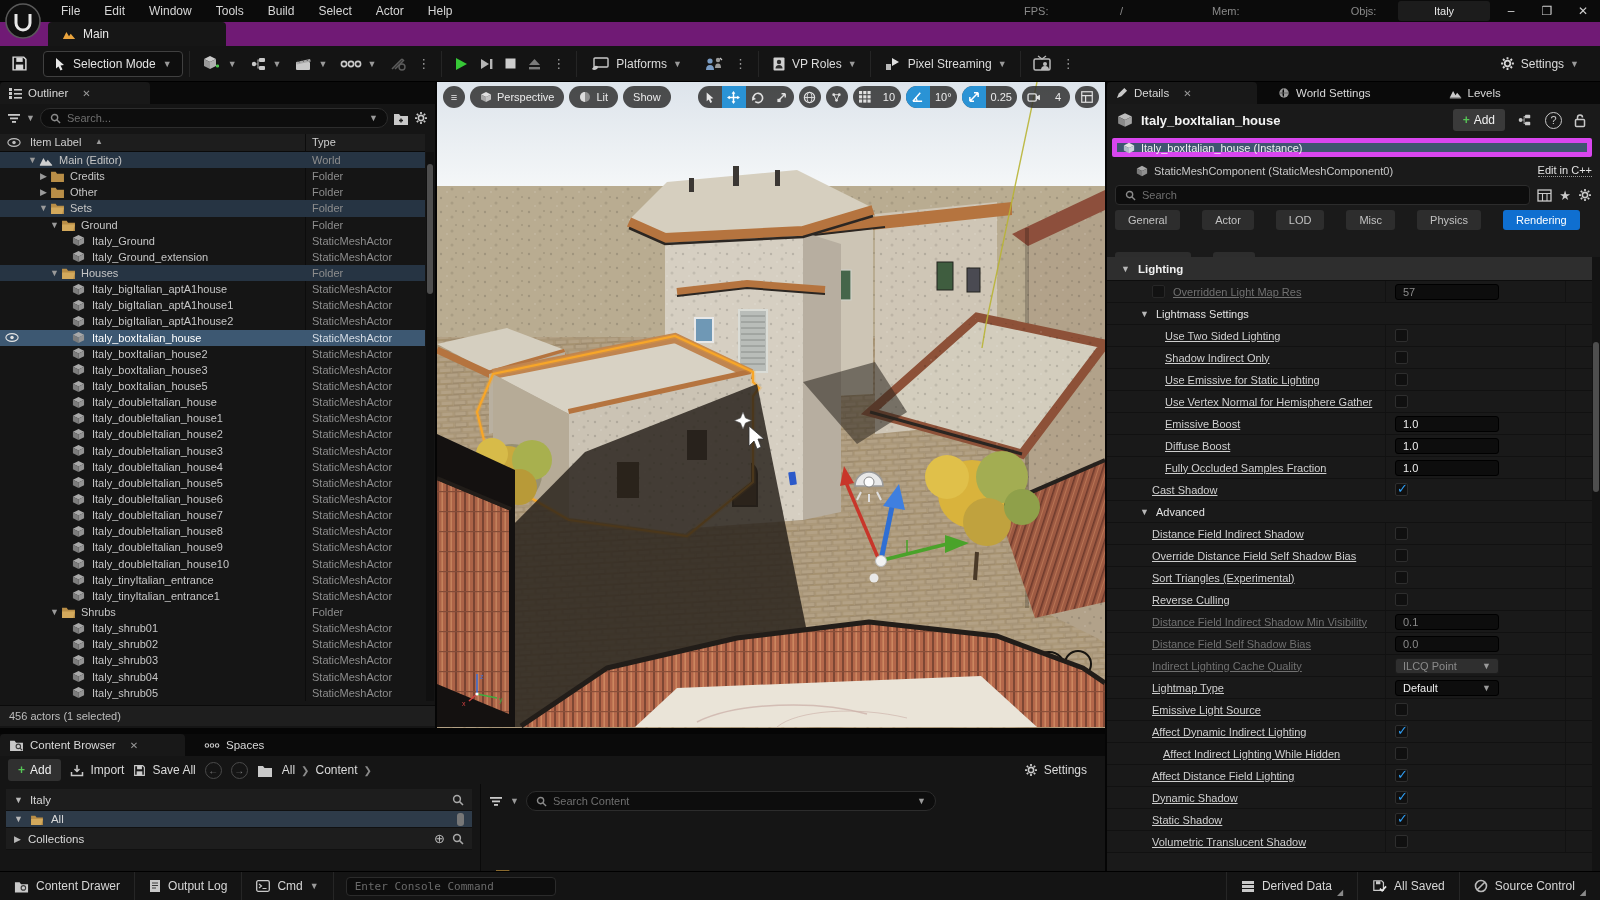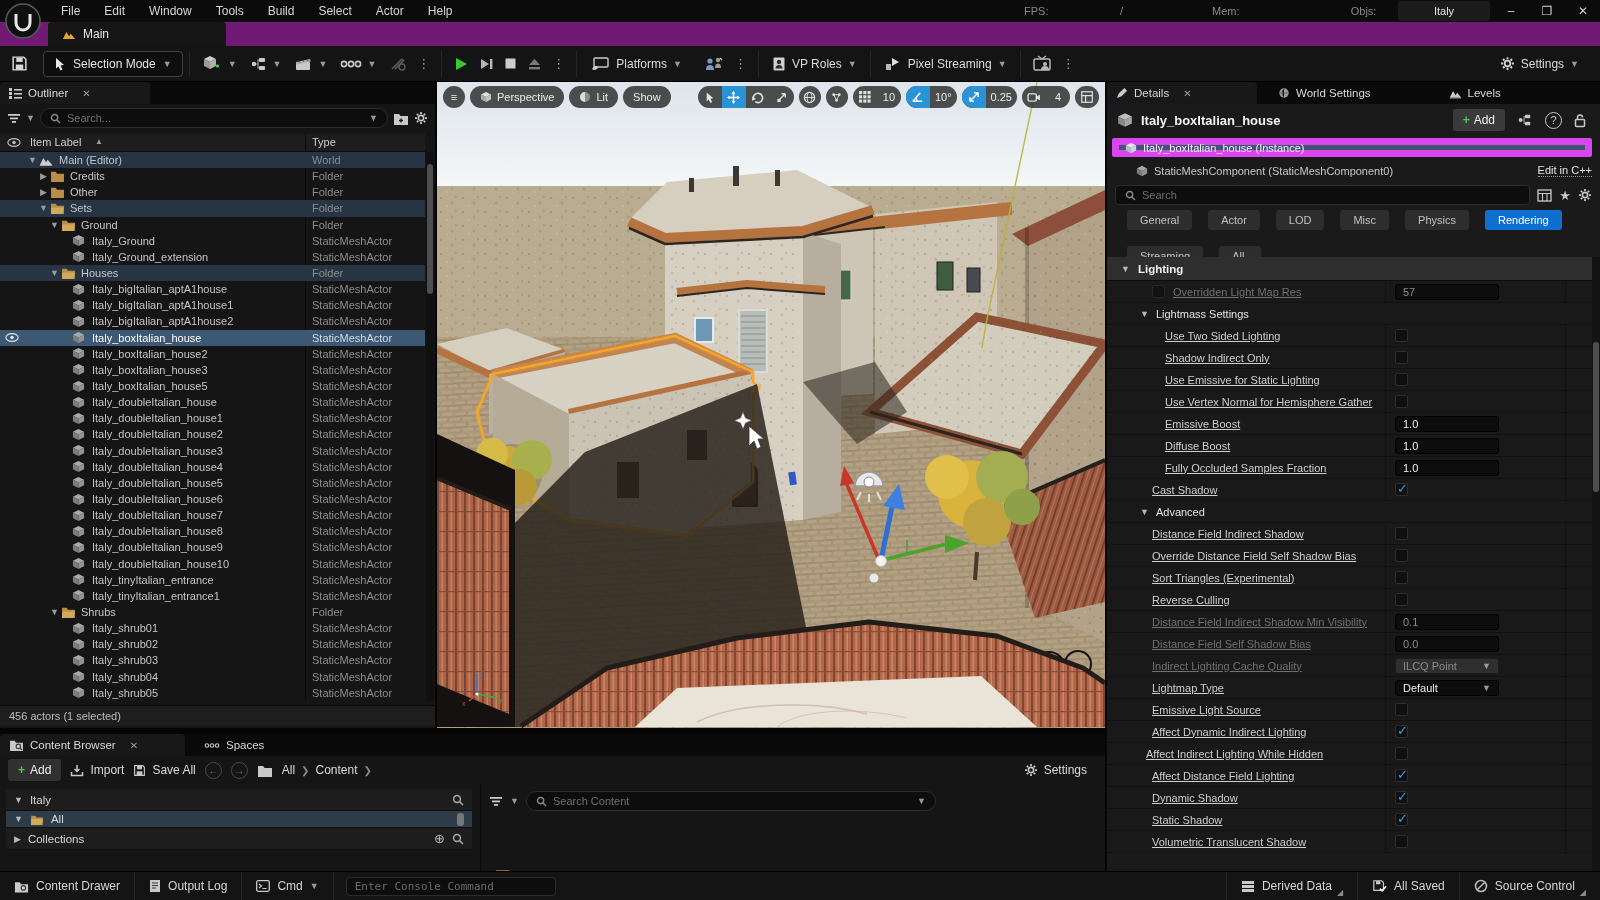--- a/index.html
+++ b/index.html
@@ -69,27 +69,27 @@
     font-size:11px; color:#ececec; }
   .vp-seg.blue { background:#2a93d5; }
   
   #details { position:absolute; left:1105px; top:82px; width:495px; height:789px; background:#1a1a1a; border-left:2px solid #050505; }
   #det-header { position:absolute; left:0; top:22px; right:0; height:32px; display:flex; align-items:center; gap:8px; padding:0 10px; }
   #det-title { font-size:13px; font-weight:bold; color:#f2f2f2; flex:1; }
   #det-add { height:22px; background:#3a3a3a; border-radius:3px; display:flex; align-items:center; gap:4px;
     padding:0 10px; font-size:12px; color:#f0f0f0; }
   #det-add .plus { color:#56c656; font-weight:bold; }
   .det-hico { display:flex; align-items:center; padding:0 4px; }
-  #det-instance { position:absolute; left:5px; top:56px; right:8px; height:19px; background:#3f5570; border:7px solid #d946ef;
+  #det-instance { position:absolute; left:5px; top:56px; right:8px; height:19px; background:#3f5570; border:5px solid #d946ef;
     border-radius:2px; display:flex; align-items:center; gap:6px; padding:0 6px; font-size:11px; color:#f0f0f0; }
   #det-component { position:absolute; left:5px; top:77px; right:8px; height:18px; display:flex; align-items:flex-end; gap:6px;
     padding-left:24px; font-size:11px; color:#c8c8c8; }
   #det-editcpp { margin-left:auto; color:#e2e2e2; border-bottom:1px dotted #9a9a9a; }
   #det-search-row { position:absolute; left:0; top:100px; right:0; height:26px; display:flex; align-items:center; gap:7px; padding:0 8px; }
-  #det-filters { position:absolute; left:12px; top:128px; right:0; display:flex; flex-wrap:wrap; gap:16px; padding:0 8px; }
+  #det-filters { position:absolute; left:0; top:128px; right:0; display:flex; flex-wrap:wrap; gap:22px; padding:0 8px; }
   .chip { height:20px; background:#2d2d2d; border-radius:3px; display:flex; align-items:center; padding:0 13px;
     font-size:11px; color:#c2c2c2; }
   .chip.on { background:#0f6fd0; color:#fff; }
   #det-sections { position:absolute; left:0; top:175px; right:8px; bottom:0; overflow:hidden; }
   .d-sechead { height:24px; background:#2e2e2e; border-bottom:1px solid #0d0d0d; display:flex; align-items:center; gap:8px;
     padding-left:14px; font-size:11.5px; font-weight:bold; color:#efefef; }
   .tri { color:#b8b8b8; font-size:9px; }
   .prop-row { position:relative; height:22px; border-bottom:1px solid #111; display:flex; align-items:center; background:#191919; }
   .prop-row::before { content:""; position:absolute; left:278px; top:0; bottom:0; width:1px; background:#121212; }
   .prop-row::after  { content:""; position:absolute; left:458px; top:0; bottom:0; width:1px; background:#121212; }
@@ -1366,21 +1366,21 @@
           <span class="cb"></span>
         </div>
       </div>
       <div class="prop-row">
         <div class="p-label" style="padding-left:45px">Affect Dynamic Indirect Lighting</div>
         <div class="p-value">
           <span class="cb on"></span>
         </div>
       </div>
       <div class="prop-row">
-        <div class="p-label" style="padding-left:39px">Affect Indirect Lighting While Hidden</div>
+        <div class="p-label" style="padding-left:56px">Affect Indirect Lighting While Hidden</div>
         <div class="p-value">
           <span class="cb"></span>
         </div>
       </div>
       <div class="prop-row">
         <div class="p-label" style="padding-left:45px">Affect Distance Field Lighting</div>
         <div class="p-value">
           <span class="cb on"></span>
         </div>
       </div>

